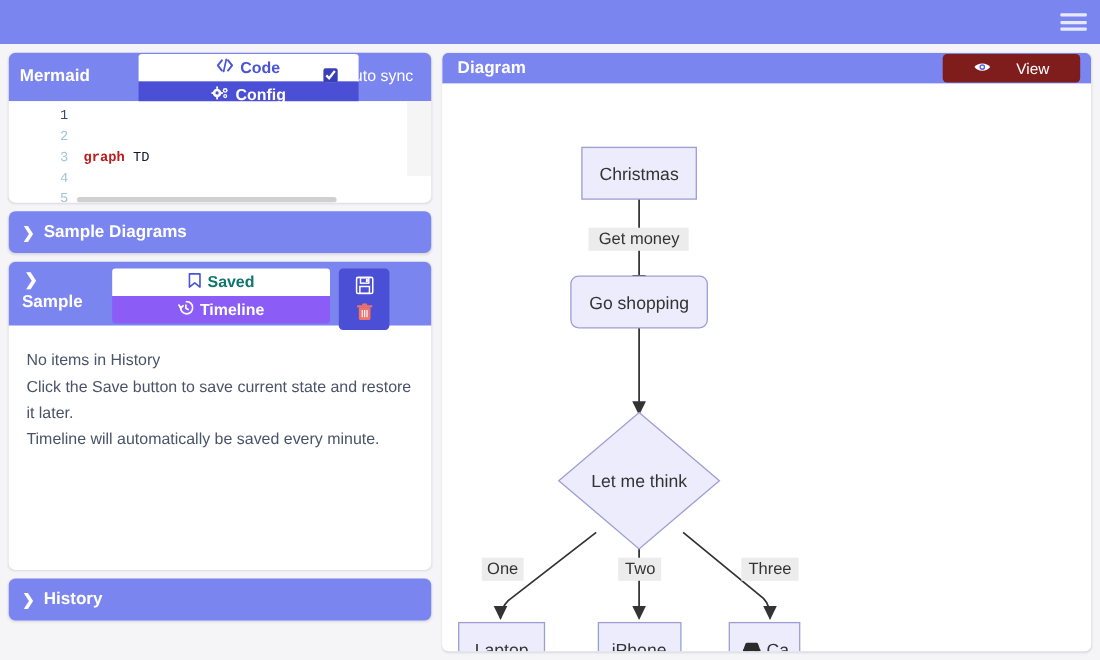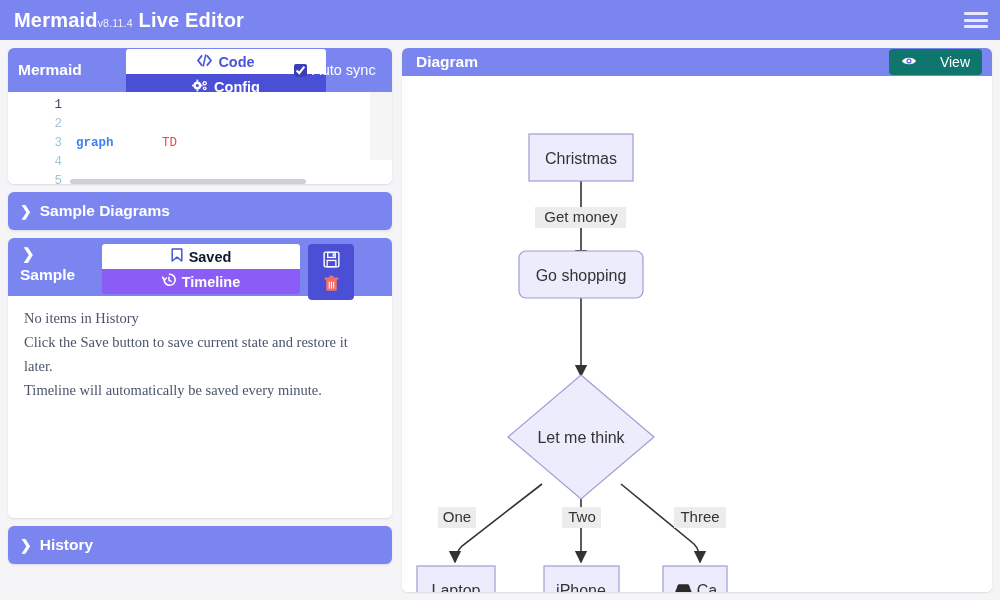--- a/index.html
+++ b/index.html
@@ -51,43 +51,43 @@
     display: flex; align-items: center; justify-content: center;
     gap: 6px;
     height: 25px;
     font-size: 14.5px; font-weight: bold;
     cursor: pointer;
   }
   .tab.active { background: #ffffff; color: #4a55d6; border-radius: 3px 3px 0 0; }
   .tab.inactive { background: #4b4fd6; color: #ffffff; border-radius: 0 0 3px 3px; }
   .autosync {
     position: absolute; left: 286px; top: 14px;
-    display: flex; align-items: center; gap: 5px;
+    display: flex; align-items: flex-start; gap: 5px;
     color: #ffffff; font-size: 14.5px; font-weight: normal;
   }
   .autosync input { width: 13px; height: 13px; accent-color: #3a3fb8; }
 
   .editor {
     display: flex; height: 92px;
     background: #ffffff;
     font-family: "Liberation Mono", monospace;
     font-size: 12.5px; line-height: 19px;
     position: relative;
     overflow: hidden;
     border-radius: 0 0 6px 6px;
   }
   .gutter {
     width: 62px; text-align: right; padding: 4px 8px 0 0;
     color: #9fc5d8; user-select: none;
   }
   .gutter div:first-child { color: #3b4a6b; }
   .code-area { flex: 1; padding: 4px 0 0 6px; white-space: pre; position: relative; }
   .code-line { height: 19px; }
-  .kw { color: #3b82f6; font-weight: bold; }
-  .plain { color: #ef4444; margin-left: 41px; }
+  .kw { color: #b91c1c; font-weight: bold; }
+  .plain { color: #0f172a; }
   .scroll-overlay {
     position: absolute; right: 0; top: 0; width: 22px; height: 68px;
     background: #ececec; opacity: .55;
   }
   .hscroll {
     position: absolute; left: 62px; bottom: 0; height: 5px; width: 236px;
     background: #d0d0d0; border-radius: 3px;
   }
 
   
@@ -115,71 +115,66 @@
   }
   .history-title {
     position: absolute; left: 12px; top: 28px;
     color: #fff; font-size: 15.5px; font-weight: bold;
   }
   .hist-tabs { position: absolute; left: 94px; top: 6px; width: 198px; }
   .hist-tab {
     display: flex; align-items: center; justify-content: center; gap: 6px;
     height: 25px; font-size: 14.5px; font-weight: bold; cursor: pointer;
   }
-  .hist-tab.active { background: #ffffff; color: #0f172a; border-radius: 3px 3px 0 0; }
+  .hist-tab.active { background: #ffffff; color: #0f766e; border-radius: 3px 3px 0 0; }
   .hist-tab.inactive { background: #8b5cf6; color: #ffffff; border-radius: 0 0 3px 3px; }
   .hist-actions {
     position: absolute; left: 300px; top: 6px;
     width: 46px; background: #4b4fd6; border-radius: 4px;
     display: flex; flex-direction: column; align-items: center;
     padding: 4px 0 6px; gap: 2px;
   }
   .icon-btn { width: 22px; height: 22px; display:flex; align-items:center; justify-content:center; cursor:pointer; }
 
   .history-body {
-    padding: 10px 16px;
+    padding: 20px 16px;
     color: #4a5468; font-size: 14.5px; line-height: 24px;
     height: 222px;
     border-radius: 0 0 6px 6px;
     background: #fff;
-    font-family: Liberation Serif, serif;
   }
 
   
   .diagram-card {
     height: 100%;
     background: #fff; border-radius: 6px;
     box-shadow: 0 1px 2px rgba(40,40,90,.13);
     display: flex; flex-direction: column;
     overflow: hidden;
   }
   .diagram-head {
     background: #7b85f0; height: 42px;
     display: flex; align-items: center; justify-content: space-between;
     padding: 0 10px 0 14px;
   }
   .diagram-title { color: #fff; font-size: 15.5px; font-weight: bold; }
   .view-btn {
-    background: #0f766e; color: #fff;
+    background: #7f1d1d; color: #fff;
     border-radius: 4px;
-    padding: 5px 12px;
+    padding: 5px 28px;
     display: flex; align-items: center; gap: 23px;
     font-size: 14px; cursor: pointer;
   }
   .diagram-body { flex: 1; background: #fff; position: relative; }
   .diagram-body svg { display: block; }
 </style>
 </head>
 <body>
 
 <div class="topbar">
-  <div class="brand">
-    <span>Mermaid</span><span class="ver">v8.11.4</span>
-    <span class="rest">Live Editor</span>
-  </div>
   <div class="hamburger">
     <span></span>
       <span></span>
       <span></span>
   </div>
 </div>
 
 <div class="page">
 
   <div class="left-col">

